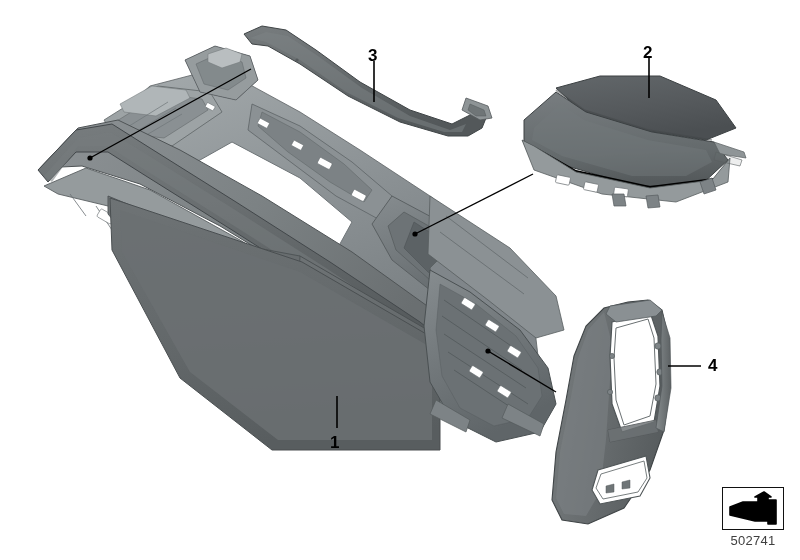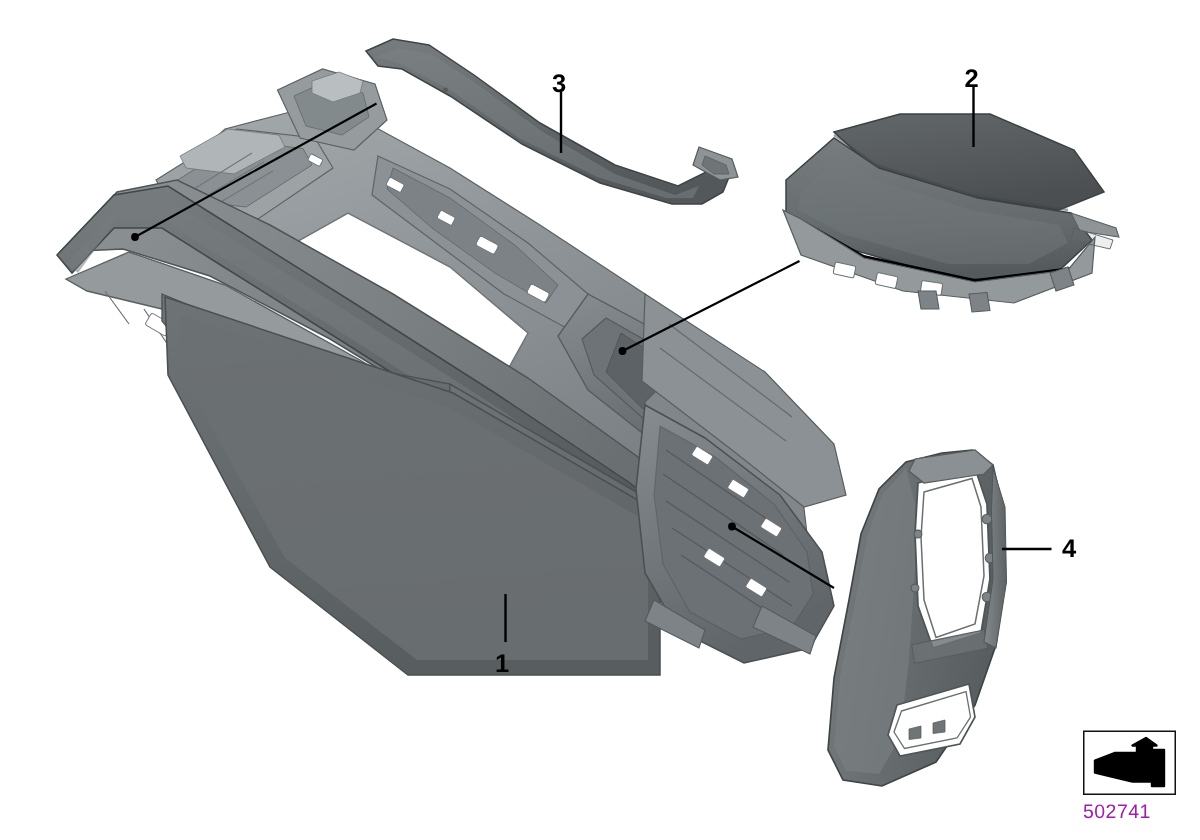--- a/index.html
+++ b/index.html
@@ -45,24 +45,24 @@
     border: 1px solid #111111;
     background: #ffffff;
     box-sizing: border-box;
   }
   #id-box svg { display: block; }
   #diagram-id {
     position: absolute;
     left: 722px;
     top: 533px;
     width: 62px;
-    text-align: left;
+    text-align: center;
     font-family: "Liberation Sans", sans-serif;
     font-size: 13px;
-    color: #a21caf;
+    color: #404040;
     letter-spacing: 0.3px;
   }
 </style>
 </head>
 <body>
 
 <div id="diagram-root">
 
   <svg id="parts-svg" viewBox="0 0 800 560">
     <defs>

